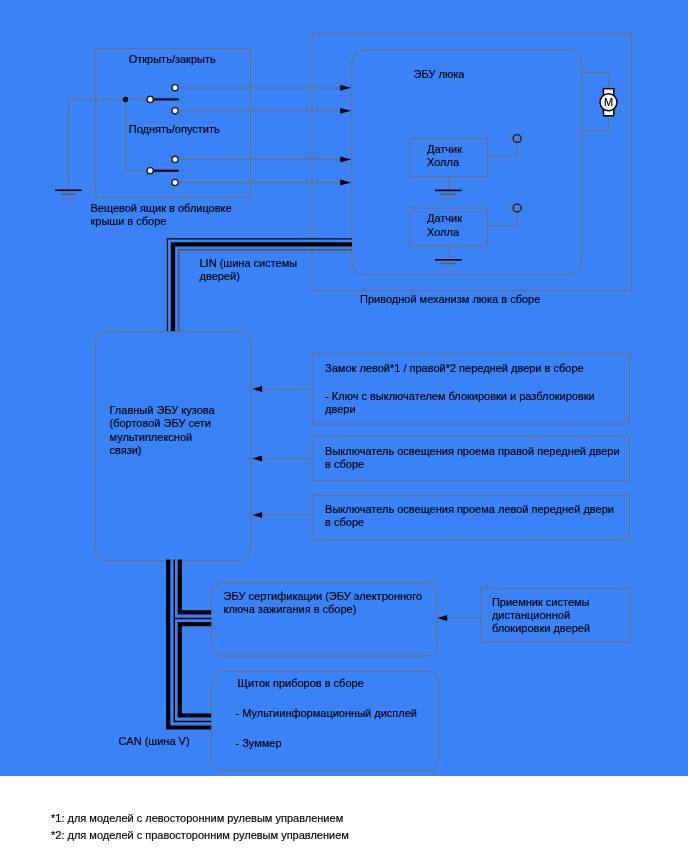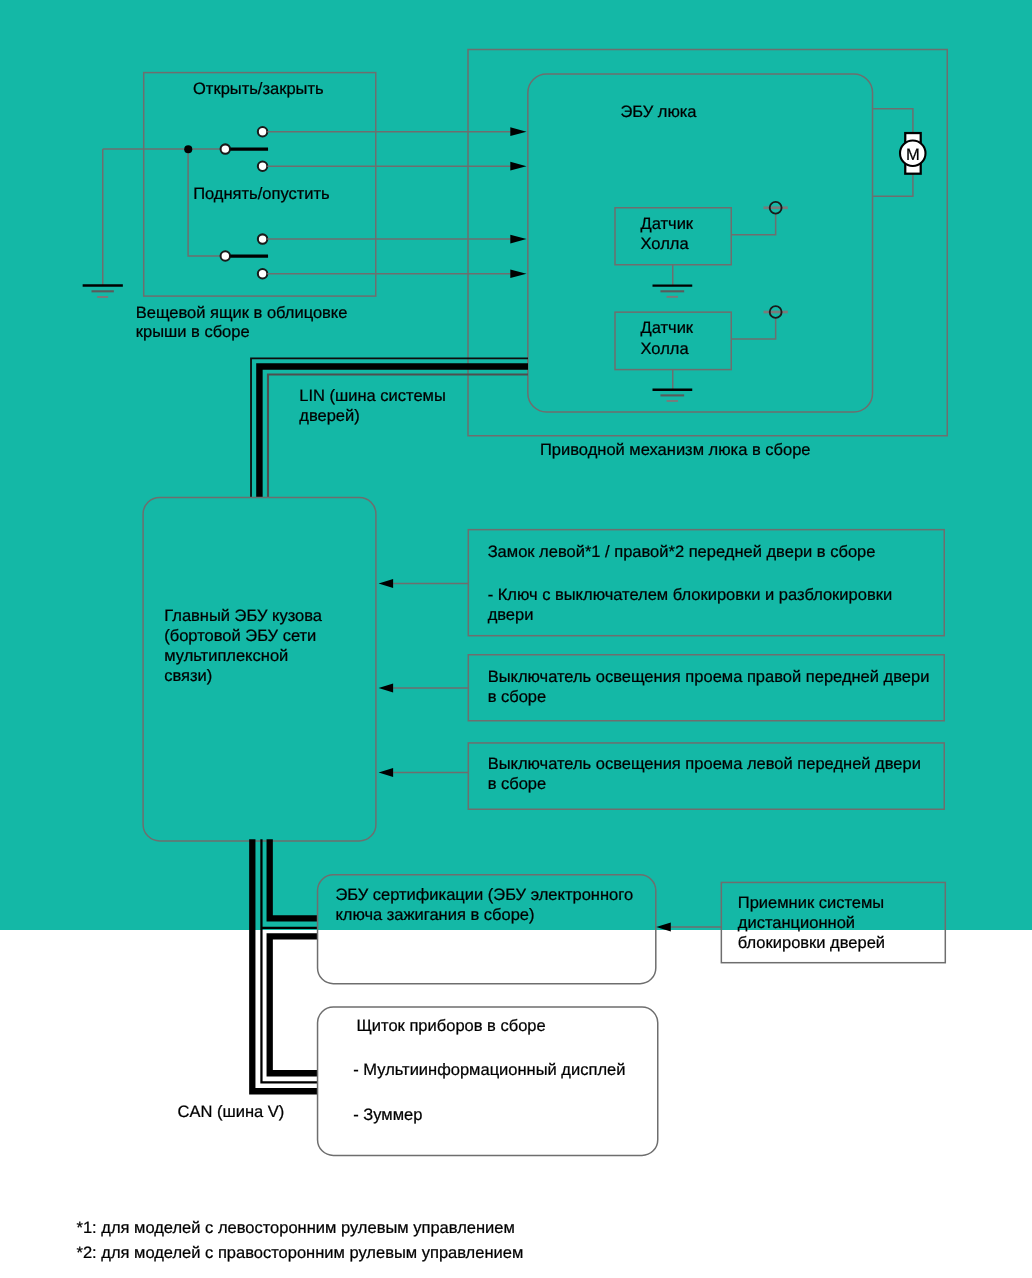--- a/index.html
+++ b/index.html
@@ -1,18 +1,18 @@
 <!DOCTYPE html>
 <html><head>
 <meta charset="utf-8">
 <title>Diagram</title>
 <style>
   html,body{margin:0;padding:0;background:#ffffff;}
   body{width:688px;height:852px;overflow:hidden;font-family:"Liberation Sans",sans-serif;color:#000;}
-  #stage{position:relative;width:688px;height:620px;background:#14b8a6;}
+  #stage{position:relative;width:688px;height:776px;background:#3b82f6;}
   svg#dia{position:absolute;left:0;top:0;}
   text{font-family:"Liberation Sans",sans-serif;font-size:11px;fill:#000;stroke:#000;stroke-width:0.16;paint-order:stroke fill;}
   .thin{fill:none;stroke:#6e6e6e;stroke-width:1;}
   .wire{fill:none;stroke:#6e6e6e;stroke-width:1;}
   .blk{fill:#000;}
 </style>
 </head>
 <body>
 
 <div id="stage">

